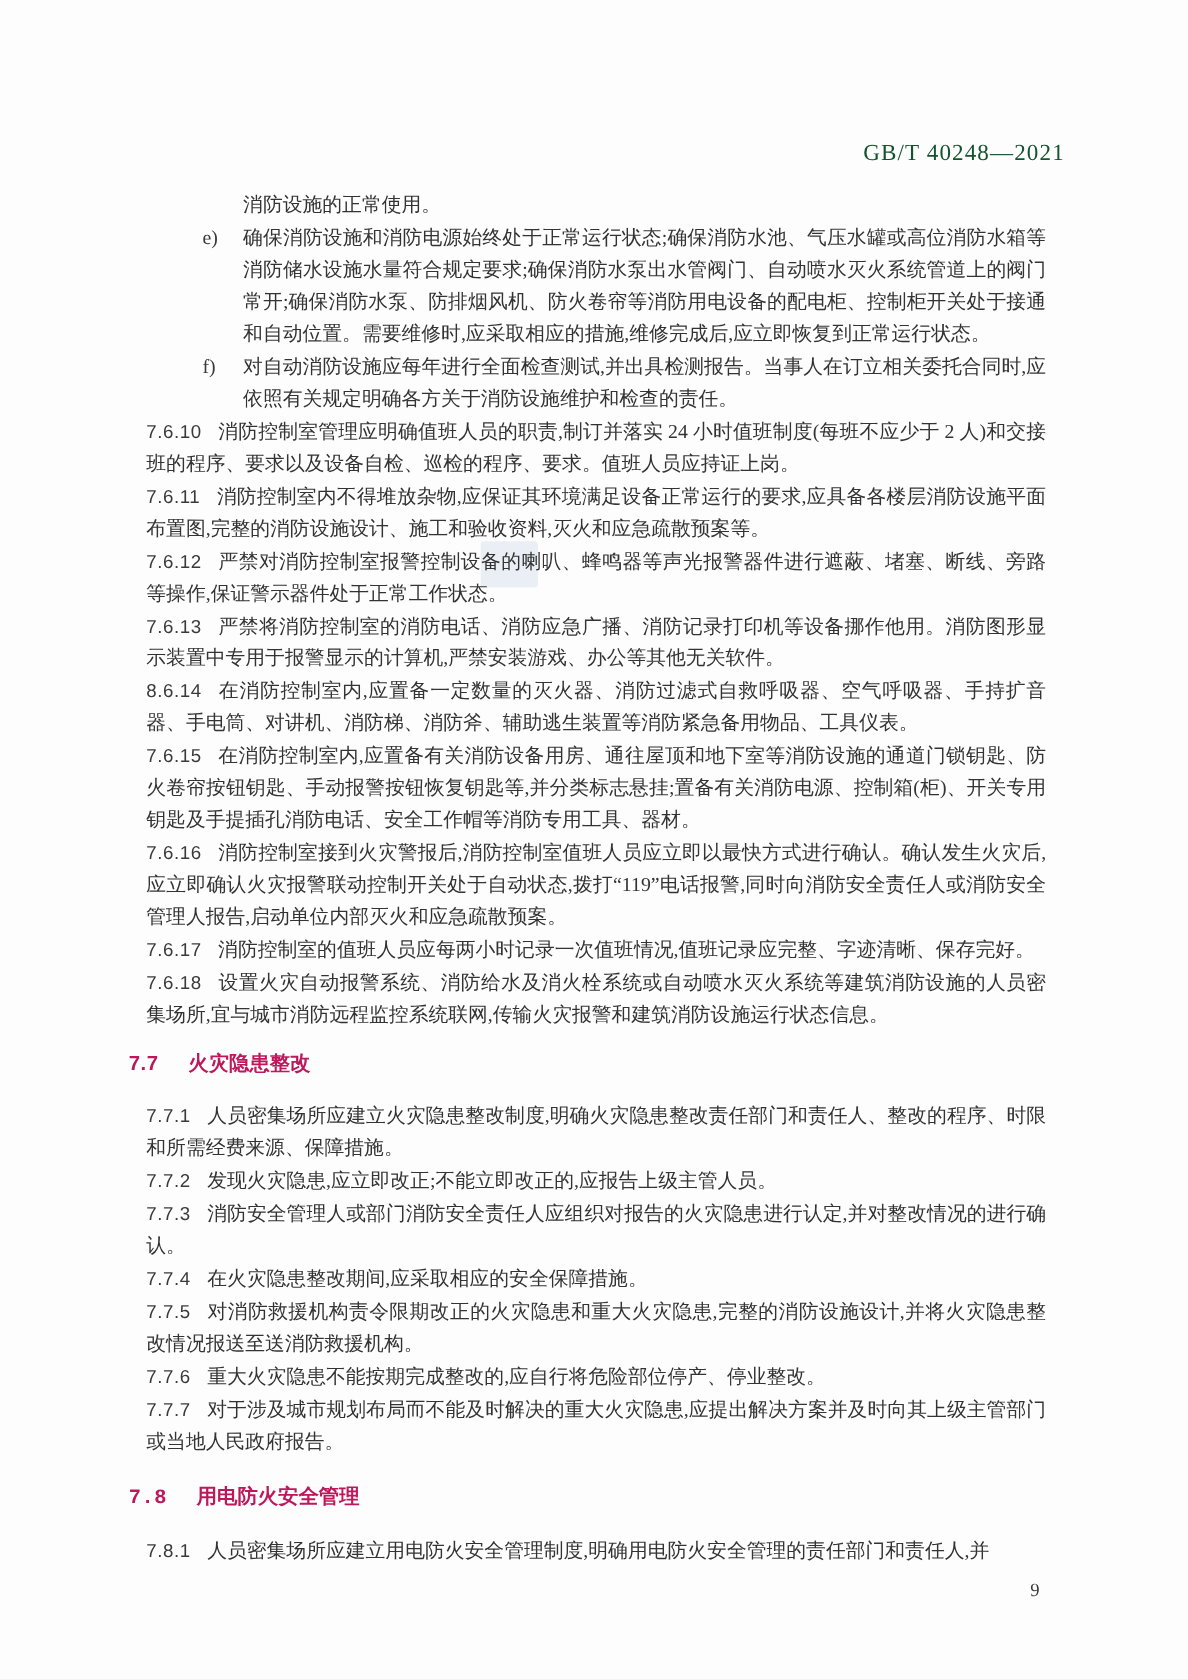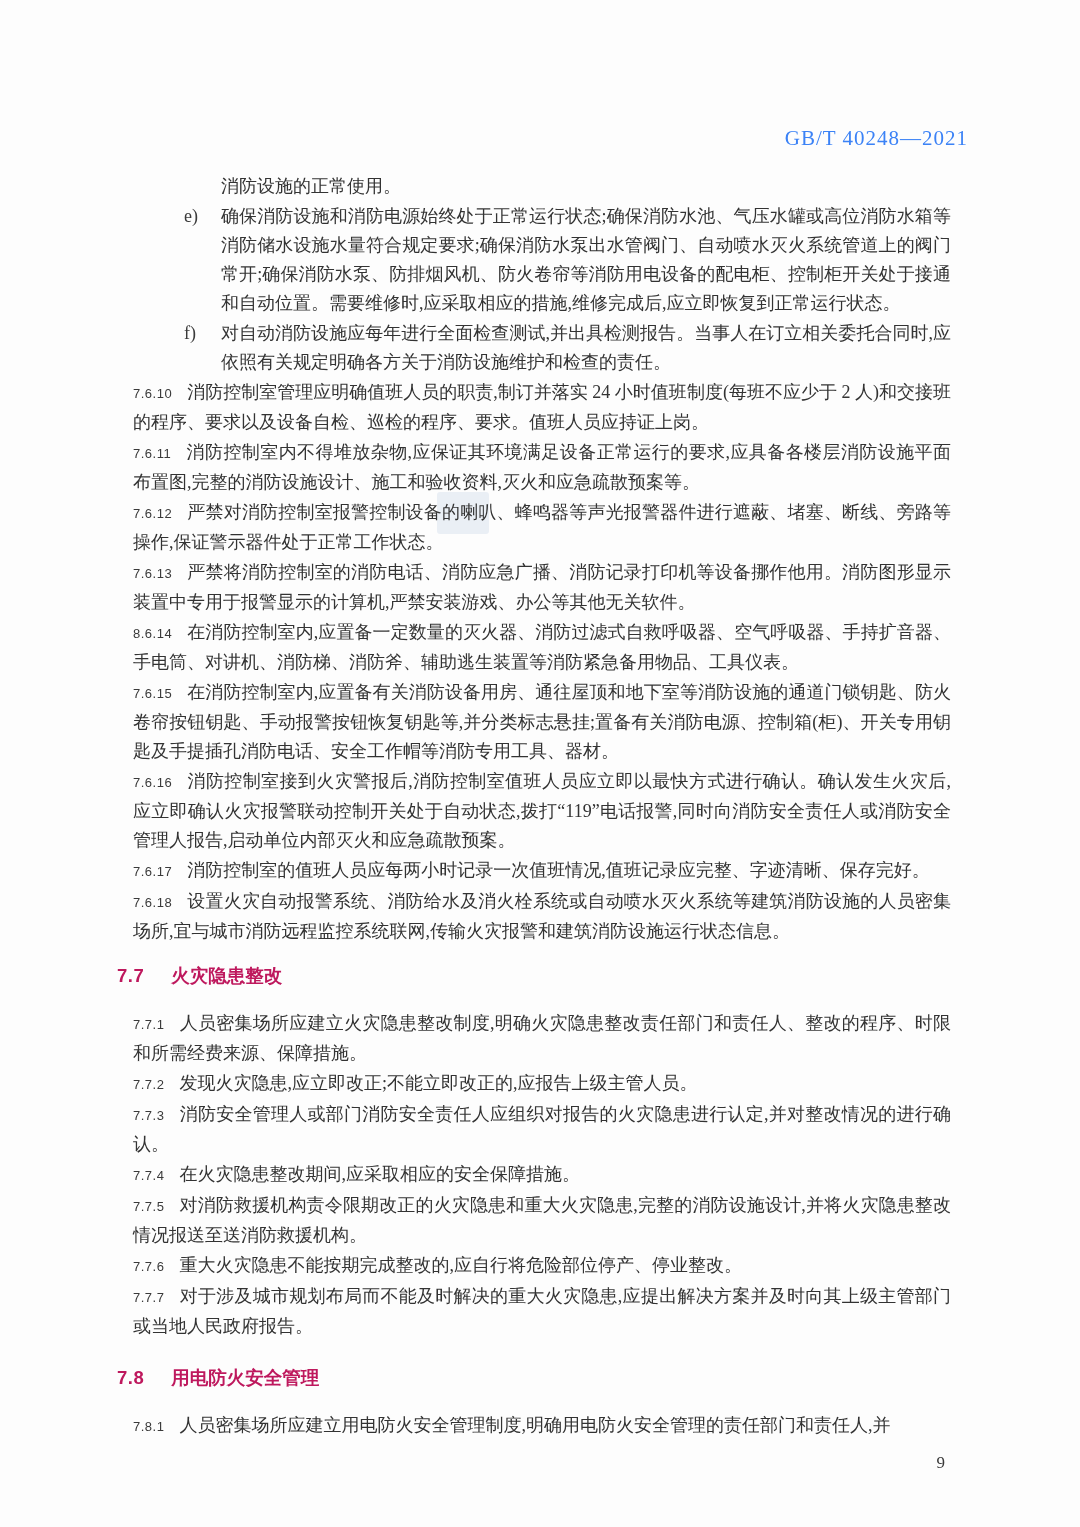--- a/index.html
+++ b/index.html
@@ -19,21 +19,21 @@
     line-height: 29px;
     overflow: hidden;
   }
   .doc-header {
     position: absolute;
     top: 124px;
     right: 112px;
     font-family: "Liberation Serif", "DejaVu Serif", serif;
     font-size: 21px;
     letter-spacing: 1px;
-    color: #3b82f6;
+    color: #14532d;
   }
   .content {
     position: absolute;
     top: 171px;
     left: 117px;
     width: 850px;
   }
   .content p, .content .list-item {
     margin: 1px 16px;
     text-align: justify;
@@ -48,40 +48,41 @@
   }
   .list-item .marker {
     position: absolute;
     left: 51px;
     top: 0;
     font-family: "Liberation Serif", "DejaVu Serif", serif;
     color: #3a3a3a;
   }
   .clause .num {
     font-family: "Liberation Sans", "DejaVu Sans", sans-serif;
-    font-size: 13px;
+    font-size: 17px;
     letter-spacing: 0.5px;
     color: #3a3a3a;
     margin-right: 15px;
     white-space: nowrap;
   }
   .sec-heading {
     margin: 15px 0 19px 0;
     font-family: "Liberation Sans", "DejaVu Sans", sans-serif;
     font-weight: bold;
     font-size: 18.5px;
     color: #be185d;
     text-align: left;
   }
   .sec-heading .sec-num {
     margin-right: 27px;
     letter-spacing: 0.5px;
   }
   .sec-heading.gap-lg {
     margin-top: 22px;
+    font-family: Liberation Mono, monospace;
   }
   .page-footer {
     margin-top: 7px;
     text-align: right;
     padding-right: 22px;
   }
   .page-num {
     font-family: "Liberation Serif", "DejaVu Serif", serif;
     font-size: 17px;
     color: #3a3a3a;

